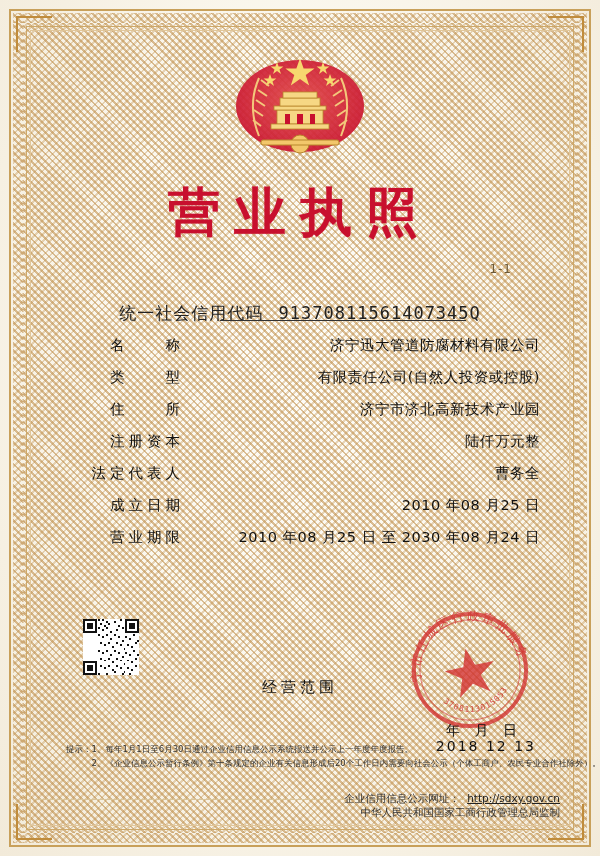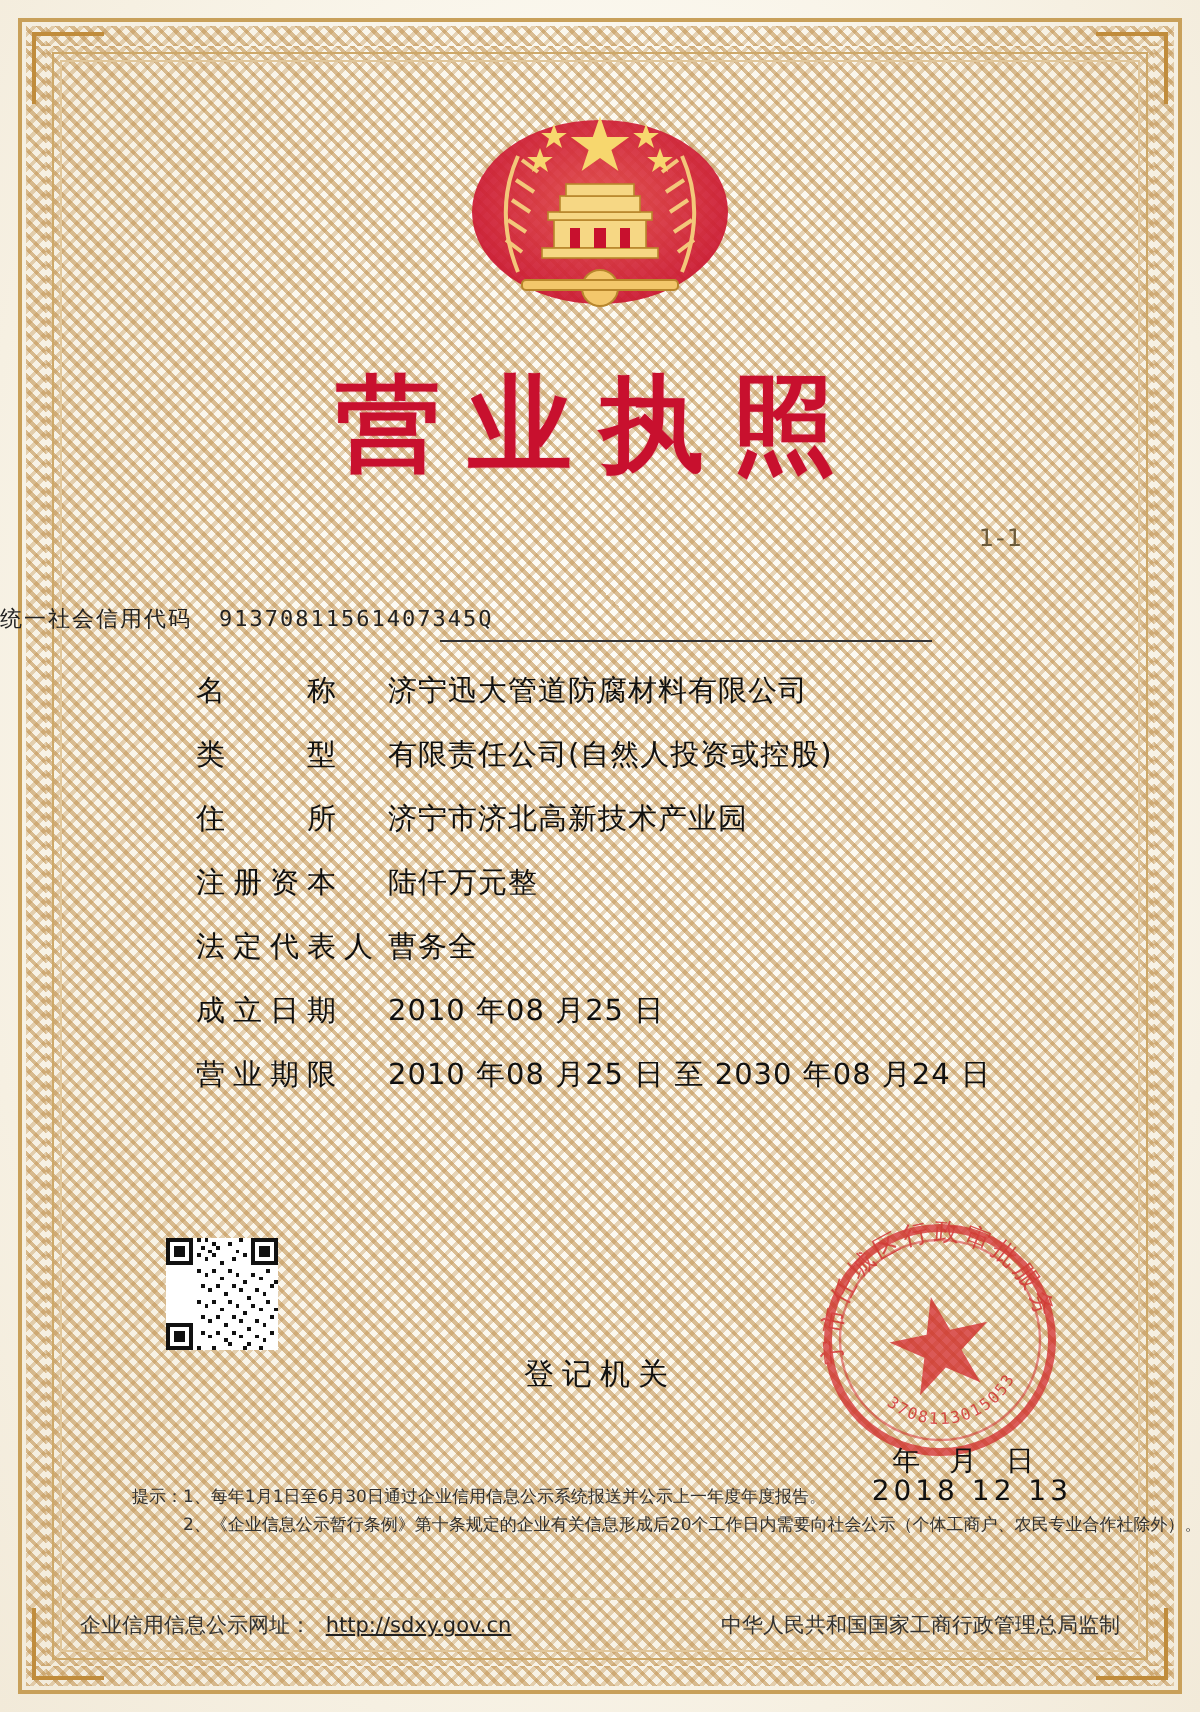--- a/index.html
+++ b/index.html
@@ -71,33 +71,33 @@
     font-size:21px;
     color:#c8102e;
     letter-spacing:2px;
   }
   .copy-no {
     position:absolute; top:262px; right:88px;
     font-size:12px; color:#6b5a3a; letter-spacing:1px;
   }
   .credit-code {
     position:absolute; top:302px; left:0; right:0;
-    text-align:left;
-    font-size:11px; color:#222;
+    text-align:center;
+    font-size:17px; color:#222;
   }
   .credit-code .lbl { letter-spacing:1px; }
   .credit-code .val { margin-left:10px; letter-spacing:1px; font-family:"DejaVu Sans Mono", monospace; }
   .credit-underline {
     position:absolute; top:320px; left:220px; width:246px;
     border-bottom:1px solid #333;
   }
 
   
   .fields {
-    position:absolute; left:98px; top:336px; right:60px;
+    position:absolute; left:88px; top:336px; right:60px;text-align:right;
   }
   .row {
     display:flex;
     align-items:flex-start;
     margin-bottom:13px;
     font-size:14.5px;
     color:#111;
   }
   .row .label {
     width:96px;
@@ -150,21 +150,21 @@
     font-weight:normal;
   }
   .notes {
     position:absolute; left:66px; right:46px; top:742px;
     font-size:8.5px; line-height:1.65; color:#333;
   }
   .notes div { white-space:nowrap; }
   .footer {
     position:absolute; left:40px; right:40px; bottom:36px;
     display:flex; justify-content:space-between; align-items:flex-end;
-    font-size:10.5px; color:#333;
+    font-size:10.5px; color:#333;flex-direction:column;
   }
   .footer .left { }
   .footer .url { color:#222; text-decoration:underline; margin-left:4px; }
   .footer .right { text-align:right; }
   .footer-line {
     position:absolute; left:34px; right:34px; bottom:56px;
     border-bottom:1px solid #d9c49a;
   }
 </style>
 </head>
@@ -357,21 +357,21 @@
         <rect x="27" y="24" width="1" height="1"></rect>
         <rect x="8" y="28" width="1" height="1"></rect>
           <rect x="12" y="28" width="1" height="1"></rect>
           <rect x="16" y="27" width="1" height="1"></rect>
         <rect x="20" y="28" width="1" height="1"></rect>
           <rect x="24" y="28" width="1" height="1"></rect>
       </g>
     </svg>
   </div>
 
-  <div class="reg-auth">登记机关</div>
+  <div class="reg-auth">经营范围</div>
 
   <div class="seal">
     <svg viewBox="0 0 140 140" width="140" height="140">
       <defs>
         <path id="arcTop" d="M 20,70 A 50,50 0 0 1 120,70"></path>
         <path id="arcBottom" d="M 28,70 A 42,42 0 0 0 112,70"></path>
       </defs>
       <g transform="rotate(-12 70 70)">
         <circle cx="70" cy="70" r="56" fill="none" stroke="#d12b2b" stroke-width="4" opacity="0.85"></circle>
         <circle cx="70" cy="70" r="50" fill="none" stroke="#d12b2b" stroke-width="1.2" opacity="0.6"></circle>

